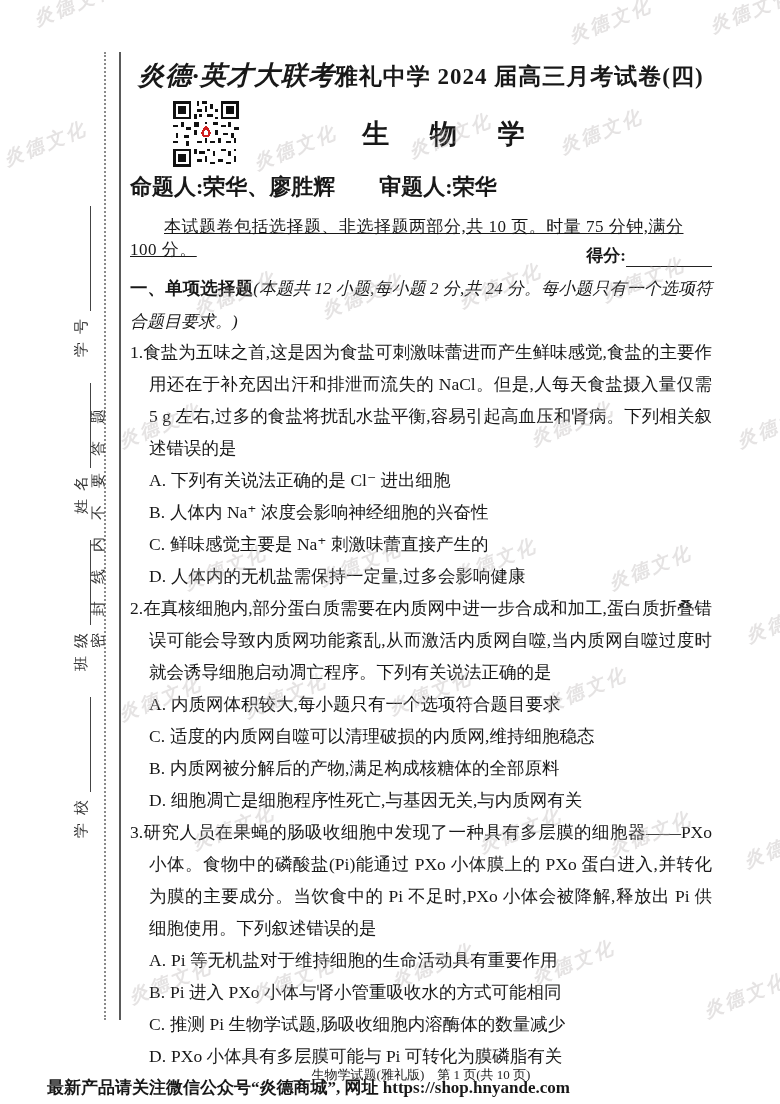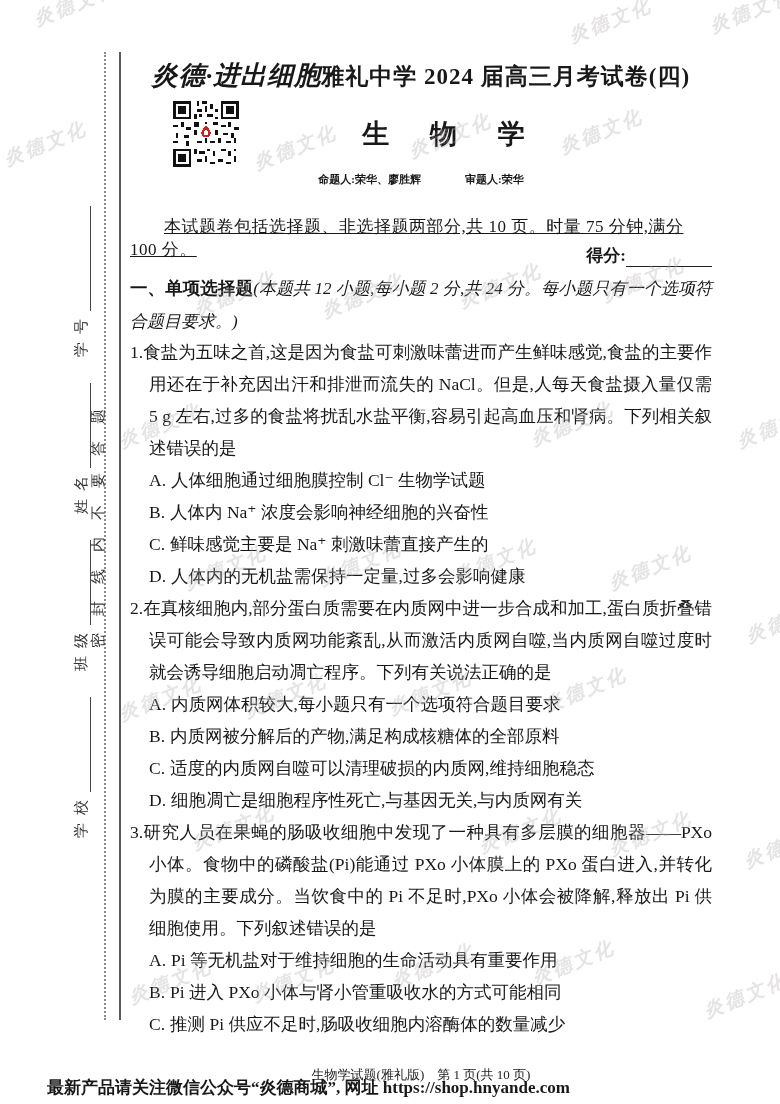--- a/index.html
+++ b/index.html
@@ -33,21 +33,21 @@
   
   .content{position:absolute;left:130px;top:0;width:582px;}
   .exam-title{position:absolute;top:58px;left:0;right:0;text-align:center;white-space:nowrap;}
   .exam-title .brush{font-size:26px;font-weight:900;font-style:italic;letter-spacing:1px;}
   .exam-title .rest{font-size:23px;font-weight:600;letter-spacing:1px;}
   .qr{position:absolute;left:42px;top:101px;width:68px;height:66px;}
   .subject{
     position:absolute;top:116px;left:0;right:0;text-align:center;padding-left:62px;
     font-size:27px;font-weight:bold;letter-spacing:17px;
   }
-  .setters{position:absolute;top:172px;left:0;right:0;text-align:center;font-size:11px;font-weight:bold;}
+  .setters{position:absolute;top:172px;left:0;right:0;font-size:22px;font-weight:bold;}
   .setters .gap{display:inline-block;width:44px;}
   .notice{position:absolute;top:215px;left:0;width:582px;font-size:17px;text-indent:34px;letter-spacing:0.5px;text-decoration:underline;}
   .score-line{position:absolute;top:244px;right:0;font-size:17px;font-weight:bold;}
   .score-blank{display:inline-block;width:86px;border-bottom:1.5px solid #222;height:17px;vertical-align:bottom;}
   .section-head{position:absolute;top:272px;left:0;width:582px;font-size:17px;line-height:33px;text-align:justify;}
   .section-head .sec-title{font-weight:bold;font-size:17.5px;}
   .section-head .sec-note{font-style:italic;}
   .questions{position:absolute;top:336px;left:0;width:582px;font-size:17.5px;line-height:32px;}
   .q-stem{padding-left:19px;text-indent:-19px;text-align:justify;margin:0;}
   .q-option{padding-left:19px;text-align:justify;}
@@ -81,21 +81,21 @@
       <span class="m-label">学号</span>
         <span class="m-line" style="width:105px"></span>
     </span>
   </div>
 
   <div class="margin-seal">密封线内不要答题</div>
 
   <div class="content">
 
     <div class="exam-title">
-      <span class="brush">炎德·进出细胞</span><span class="rest">雅礼中学 2024 届高三月考试卷(四)</span>
+      <span class="brush">炎德·英才大联考</span><span class="rest">雅礼中学 2024 届高三月考试卷(四)</span>
     </div>
 
     <svg class="qr" viewBox="0 0 25 25" shape-rendering="crispEdges">
       <rect x="0" y="0" width="25" height="25" fill="#fff"></rect>
       <g fill="#111">
 
         <path d="M0,0h7v7h-7zM1,1v5h5v-5z"></path>
           <rect x="2" y="2" width="3" height="3"></rect>
         <path d="M18,0h7v7h-7zM19,1v5h5v-5z"></path>
           <rect x="20" y="2" width="3" height="3"></rect>
@@ -166,39 +166,40 @@
     </div>
 
     <div class="section-head">
       <span class="sec-title sans">一、单项选择题</span><span class="sec-note">(本题共 12 小题,每小题 2 分,共 24 分。每小题只有一个选项符合题目要求。)</span>
     </div>
 
     <div class="questions">
 
       <div class="question">
         <p class="q-stem"><span>1.</span><span>食盐为五味之首,这是因为食盐可刺激味蕾进而产生鲜味感觉,食盐的主要作用还在于补充因出汗和排泄而流失的 NaCl。但是,人每天食盐摄入量仅需 5 g 左右,过多的食盐将扰乱水盐平衡,容易引起高血压和肾病。下列相关叙述错误的是</span></p>
-        <div class="q-option"><span class="opt-label">A.</span><span>人体细胞通过细胞膜控制 Cl⁻ 生物学试题</span></div>
+        <div class="q-option"><span class="opt-label">A.</span><span>下列有关说法正确的是 Cl⁻ 进出细胞</span></div>
         <div class="q-option"><span class="opt-label">B.</span><span>人体内 Na⁺ 浓度会影响神经细胞的兴奋性</span></div>
         <div class="q-option"><span class="opt-label">C.</span><span>鲜味感觉主要是 Na⁺ 刺激味蕾直接产生的</span></div>
         <div class="q-option"><span class="opt-label">D.</span><span>人体内的无机盐需保持一定量,过多会影响健康</span></div>
       </div>
 
       <div class="question">
         <p class="q-stem"><span>2.</span><span>在真核细胞内,部分蛋白质需要在内质网中进一步合成和加工,蛋白质折叠错误可能会导致内质网功能紊乱,从而激活内质网自噬,当内质网自噬过度时就会诱导细胞启动凋亡程序。下列有关说法正确的是</span></p>
         <div class="q-option"><span class="opt-label">A.</span><span>内质网体积较大,每小题只有一个选项符合题目要求</span></div>
+        <div class="q-option"><span class="opt-label">C.</span><span>适度的内质网自噬可以清理破损的内质网,维持细胞稳态</span></div>
         <div class="q-option"><span class="opt-label">B.</span><span>内质网被分解后的产物,满足构成核糖体的全部原料</span></div>
-        <div class="q-option"><span class="opt-label">C.</span><span>适度的内质网自噬可以清理破损的内质网,维持细胞稳态</span></div>
         <div class="q-option"><span class="opt-label">D.</span><span>细胞凋亡是细胞程序性死亡,与基因无关,与内质网有关</span></div>
       </div>
 
       <div class="question">
         <p class="q-stem"><span>3.</span><span>研究人员在果蝇的肠吸收细胞中发现了一种具有多层膜的细胞器——PXo 小体。食物中的磷酸盐(Pi)能通过 PXo 小体膜上的 PXo 蛋白进入,并转化为膜的主要成分。当饮食中的 Pi 不足时,PXo 小体会被降解,释放出 Pi 供细胞使用。下列叙述错误的是</span></p>
         <div class="q-option"><span class="opt-label">A.</span><span>Pi 等无机盐对于维持细胞的生命活动具有重要作用</span></div>
         <div class="q-option"><span class="opt-label">B.</span><span>Pi 进入 PXo 小体与肾小管重吸收水的方式可能相同</span></div>
-        <div class="q-option"><span class="opt-label">C.</span><span>推测 Pi 供应不足时,肠吸收细胞内溶酶体的数量减少</span></div>
+        <div class="q-option"><span class="opt-label">C.</span><span>推测 Pi 生物学试题,肠吸收细胞内溶酶体的数量减少</span></div>
+        <div class="q-option"><span class="opt-label">D.</span><span>PXo 小体具有多层膜可能与 Pi 可转化为膜磷脂有关</span></div>
       </div>
 
     </div>
   </div>
 
   <div class="page-line">生物学试题(雅礼版)　第 1 页(共 10 页)</div>
   <div class="ad-line sans">最新产品请关注微信公众号“炎德商城”, 网址 https://shop.hnyande.com</div>
 
 <div class="wm" style="left: 30px; top: 8px;">炎德文化</div>
     <div class="wm" style="left: 565px; top: 25px;">炎德文化</div>

